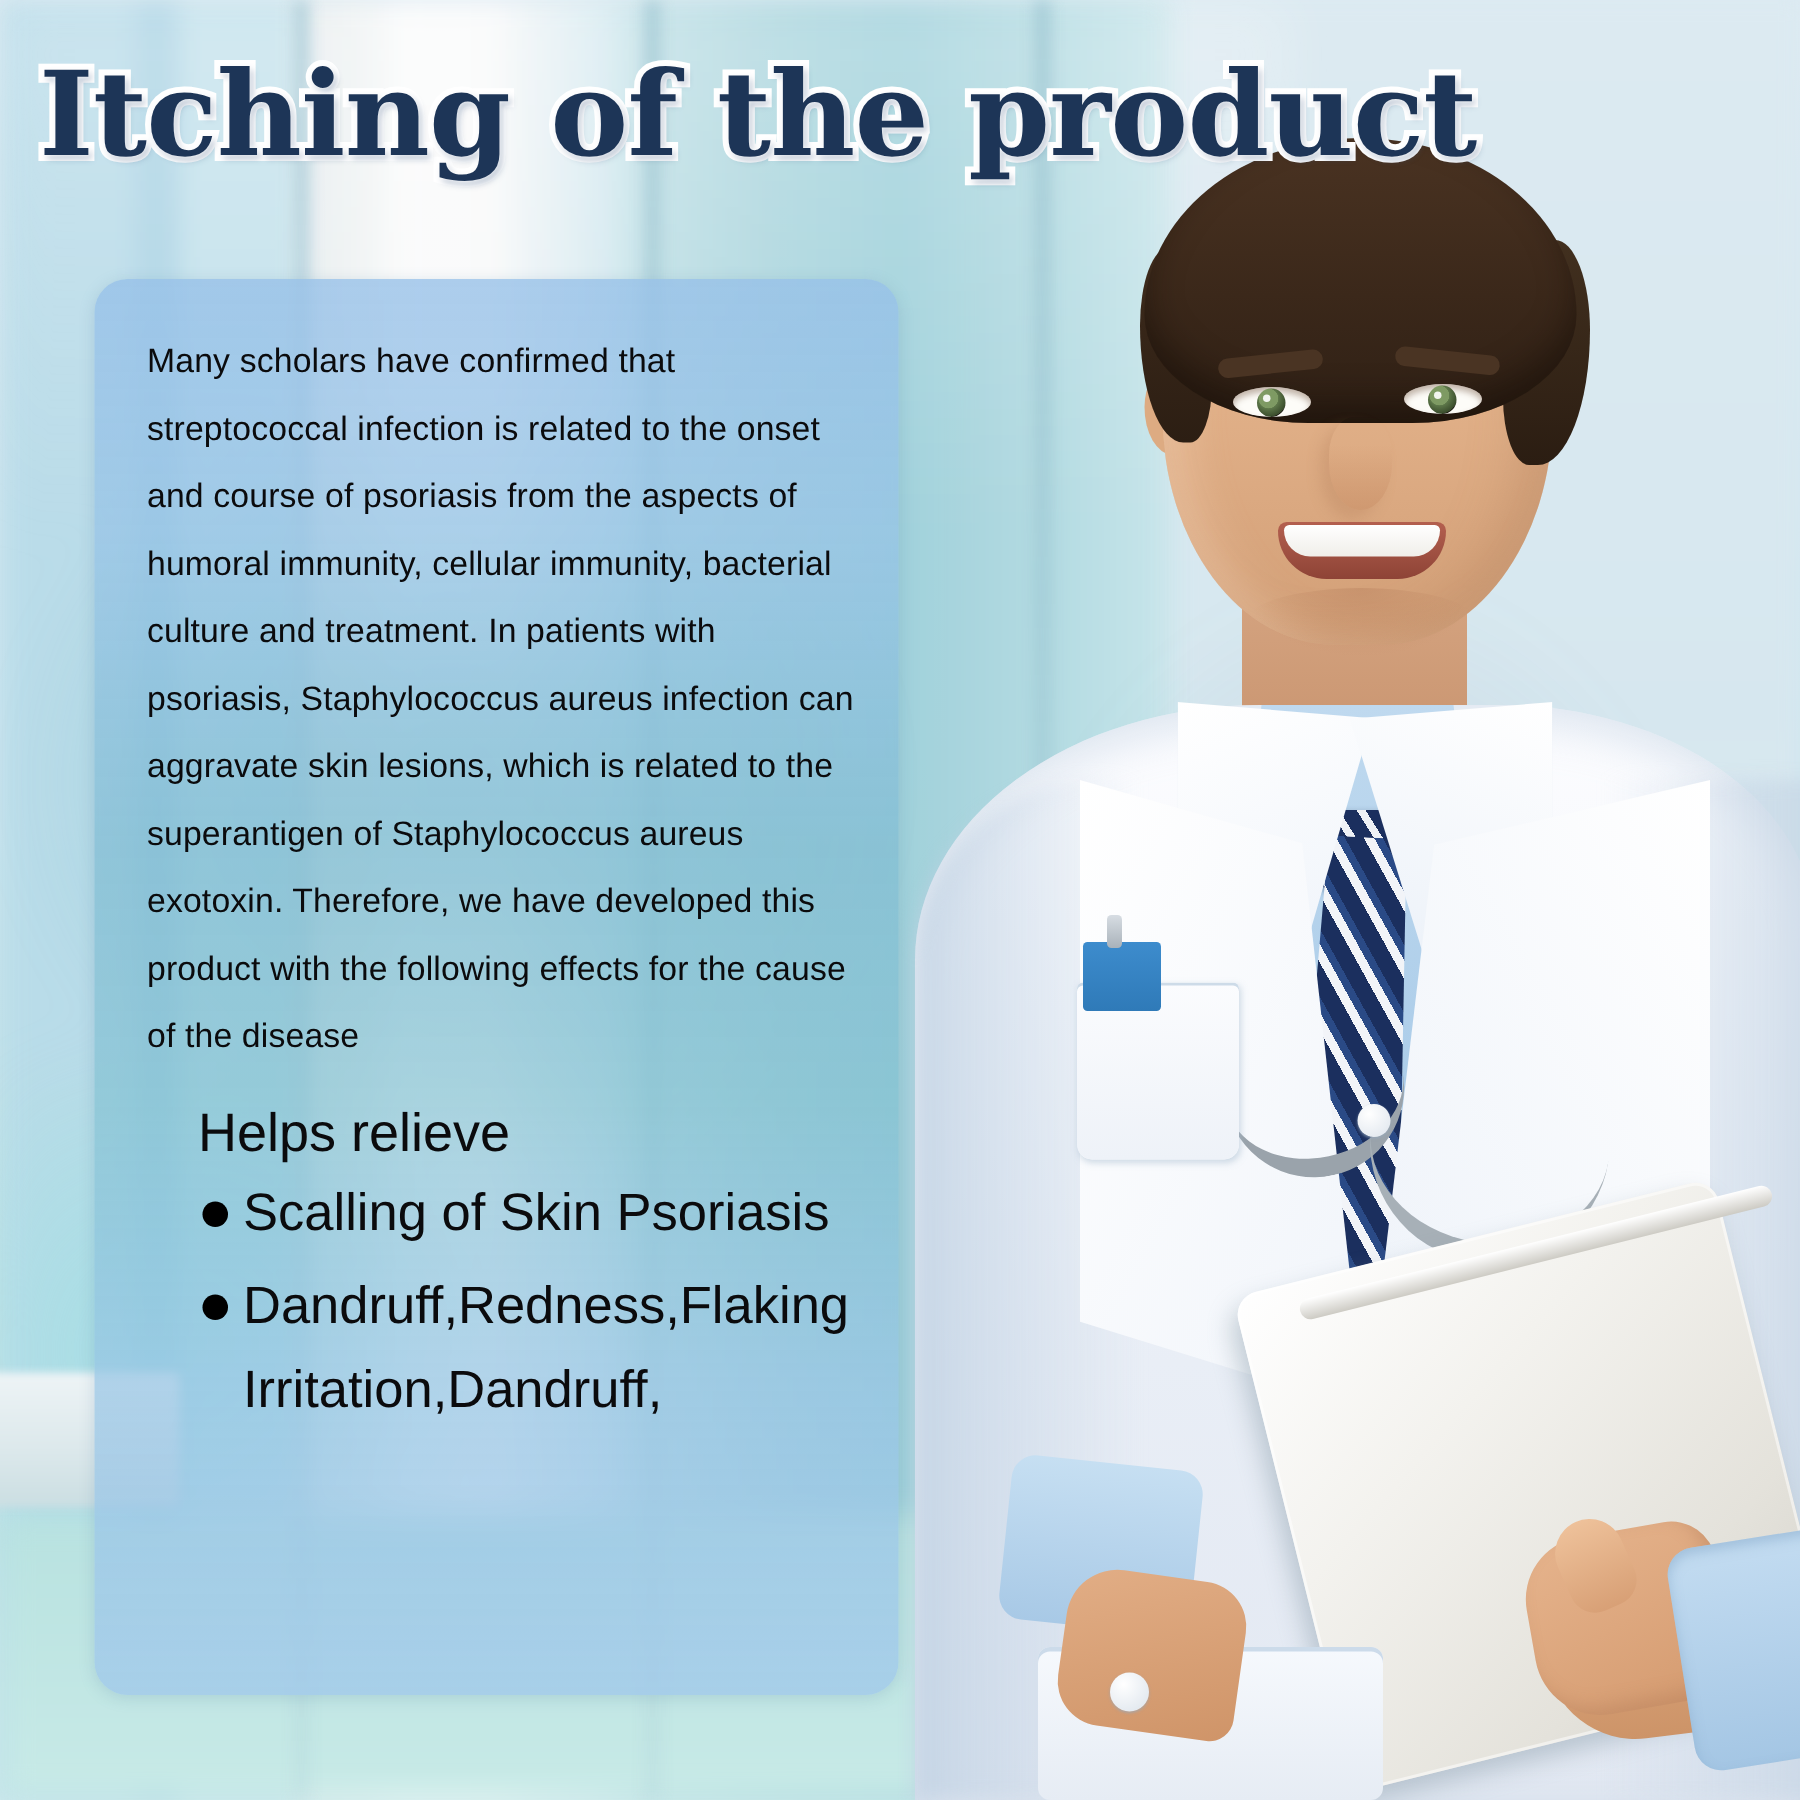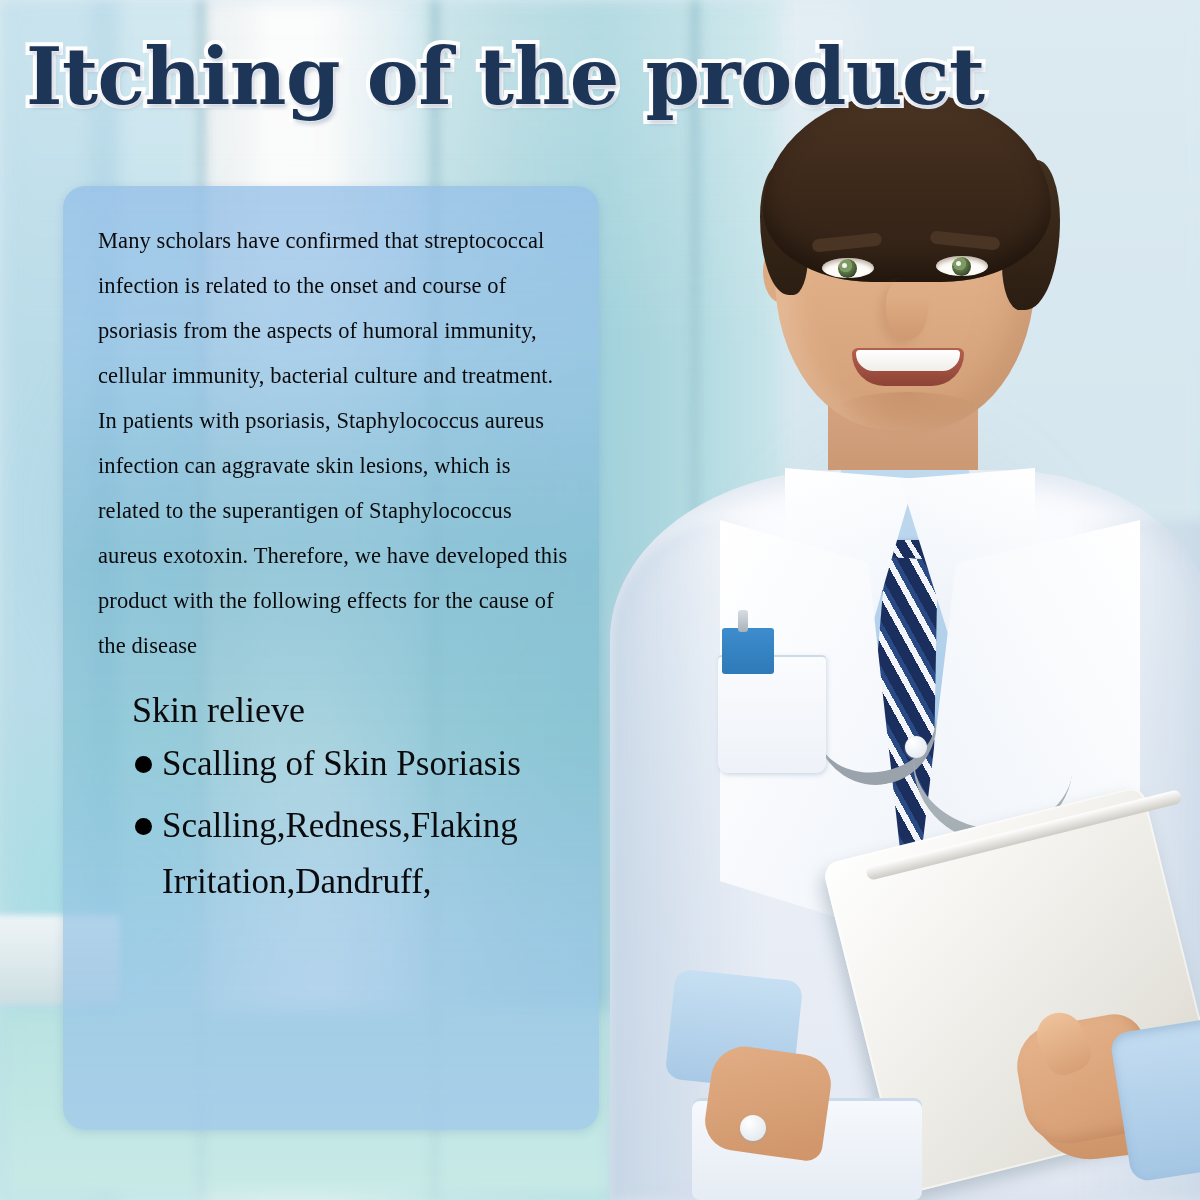--- a/index.html
+++ b/index.html
@@ -396,21 +396,20 @@
         rgba(150,196,228,.70) 78%,
         rgba(160,200,234,.78) 100%);
     box-shadow: 0 2px 10px rgba(90,130,170,.22);
     backdrop-filter: blur(2px);
   }
   #panel-inner {
     position: absolute;
     left: 0; top: 0; right: 0; bottom: 0;
     padding: 32px 24px 0 35px;
     box-sizing: border-box;
-    font-family: Liberation Serif, serif;
   }
   .body-copy {
     margin: 0;
     font-size: 22.5px;
     line-height: 45px;
     color: #0b0b0d;
     letter-spacing: 0.1px;
   }
   .subhead {
     margin: 18px 0 2px 34px;
@@ -519,30 +518,30 @@
     <div class="d-btn2"></div>
   </div>
 
   <div id="title">Itching of the product</div>
 
   <div id="panel">
     <div id="panel-inner">
 
       <p class="body-copy">Many scholars have confirmed that streptococcal infection is related to the onset and course of psoriasis from the aspects of humoral immunity, cellular immunity, bacterial culture and treatment. In patients with psoriasis, Staphylococcus aureus infection can aggravate skin lesions, which is related to the superantigen of Staphylococcus aureus exotoxin. Therefore, we have developed this product with the following effects for the cause of the disease</p>
 
-      <h2 class="subhead">Skin relieve</h2>
+      <h2 class="subhead">Helps relieve</h2>
 
       <ul class="benefits" id="bullets-wrap">
         <li>
           <span class="dot"></span>
           <span>Scalling of Skin Psoriasis</span>
         </li>
         <li>
           <span class="dot"></span>
-          <span>Scalling,Redness,Flaking</span>
+          <span>Dandruff,Redness,Flaking</span>
           <span class="cont">Irritation,Dandruff,</span>
         </li>
       </ul>
 
     </div>
   </div>
 
 </div>
 
 </body></html>

